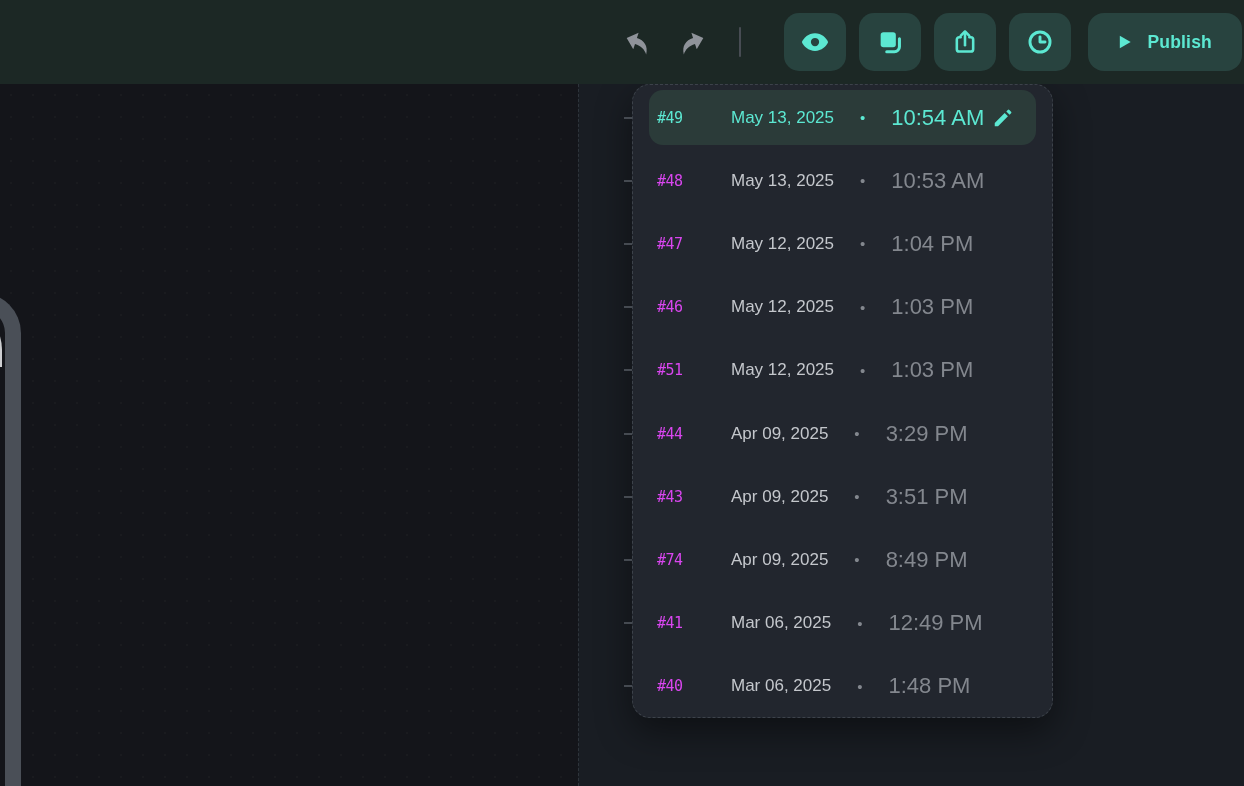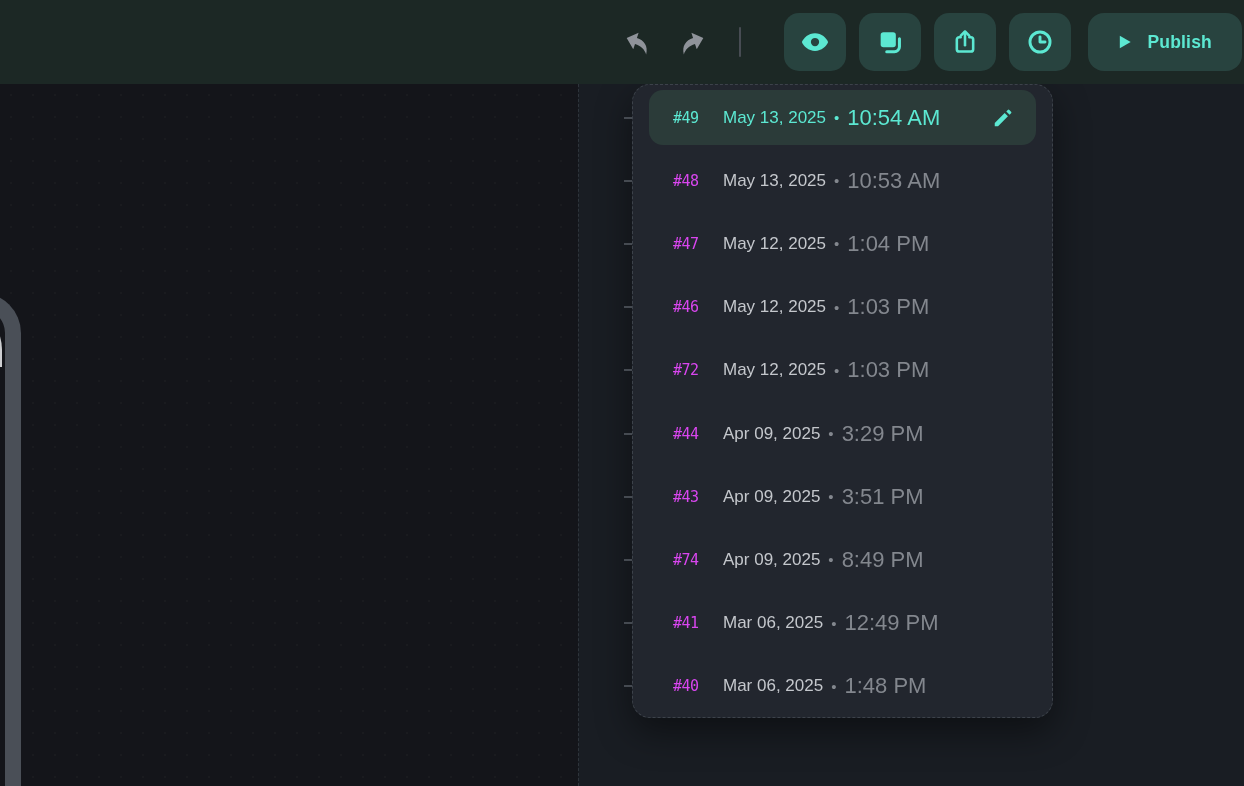--- a/index.html
+++ b/index.html
@@ -98,40 +98,41 @@
   }
   .vh-list {
     position: absolute; inset: 0;
     display: flex; flex-direction: column;
     padding-top: 1px;
   }
   .vh-row {
     position: relative;
     height: 63.2px; flex: 0 0 63.2px;
     display: flex; align-items: center;
-    padding-left: 40px;
+    padding-left: 24px;
     cursor: pointer;
+    gap: 18px;
   }
   .vh-row::after {
     content: "";
     position: absolute; left: -9px; top: 50%; margin-top: -1px;
     width: 8px; height: 2px; background: #454A51;
   }
   .vh-row.current::before {
     content: "";
     position: absolute; left: 16px; right: 16px; top: 4px; bottom: 4px;
     background: #2B3B39; border-radius: 14px;
   }
   .vh-row > * { position: relative; z-index: 1; }
   .num {
     font-family: "DejaVu Sans Mono", monospace;
     font-size: 15px; letter-spacing: -0.5px;
     color: #d946ef; width: 48px; flex: 0 0 48px;
   }
-  .date { font-size: 17px; font-weight: 500; color: #C4C7CC; margin-left: 2px; }
+  .date { font-size: 17px; font-weight: 500; color: #C4C7CC; margin-left: 8px; }
   .bullet { color: #83878E; margin: 0 8px; font-size: 15px; }
   .time { font-size: 22px; color: #83878E; }
   .vh-row.current .num,
   .vh-row.current .date,
   .vh-row.current .bullet,
   .vh-row.current .time { color: #5CE8D2; }
   .pencil {
     position: absolute; right: 38px; top: 50%;
     margin-top: -11px; width: 22px; height: 22px;
     color: #5CE8D2; cursor: pointer;
@@ -247,21 +248,21 @@
 
   <div class="vh-row">
     <span class="num">#46</span>
     <span class="date">May 12, 2025</span>
     <span class="bullet">•</span>
     <span class="time">1:03 PM</span>
 
   </div>
 
   <div class="vh-row">
-    <span class="num">#72</span>
+    <span class="num">#51</span>
     <span class="date">May 12, 2025</span>
     <span class="bullet">•</span>
     <span class="time">1:03 PM</span>
 
   </div>
 
   <div class="vh-row">
     <span class="num">#44</span>
     <span class="date">Apr 09, 2025</span>
     <span class="bullet">•</span>

